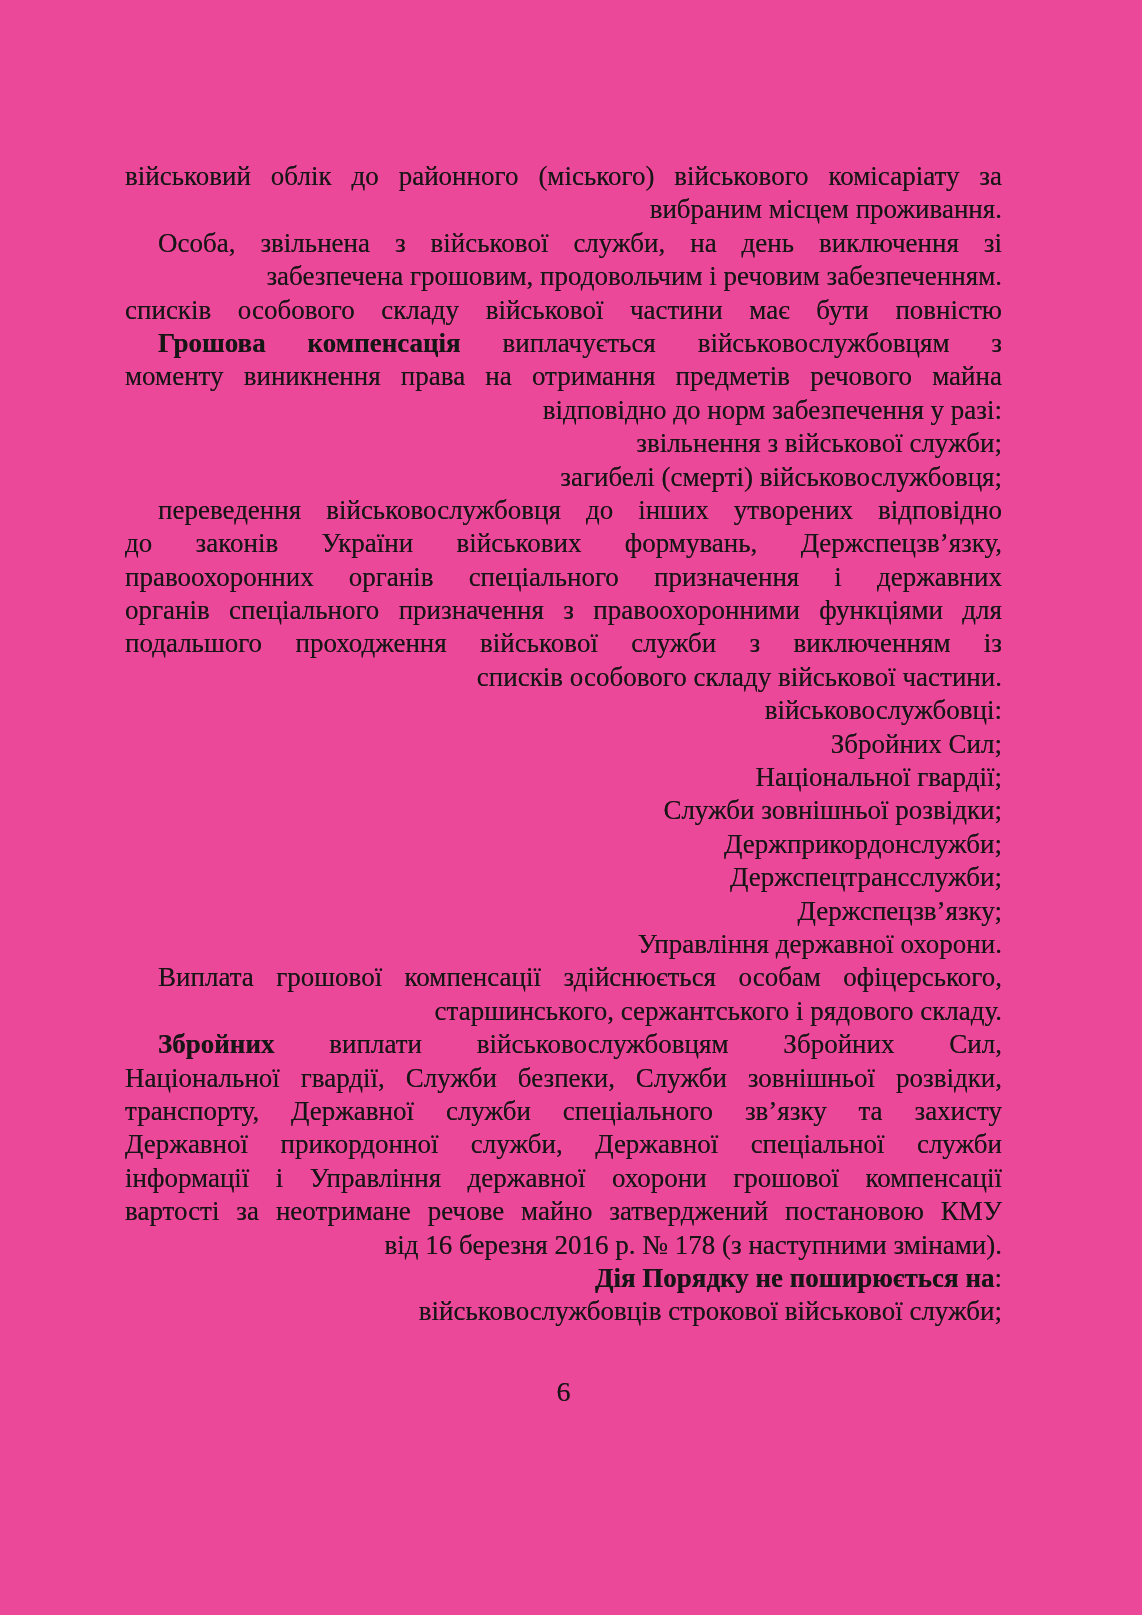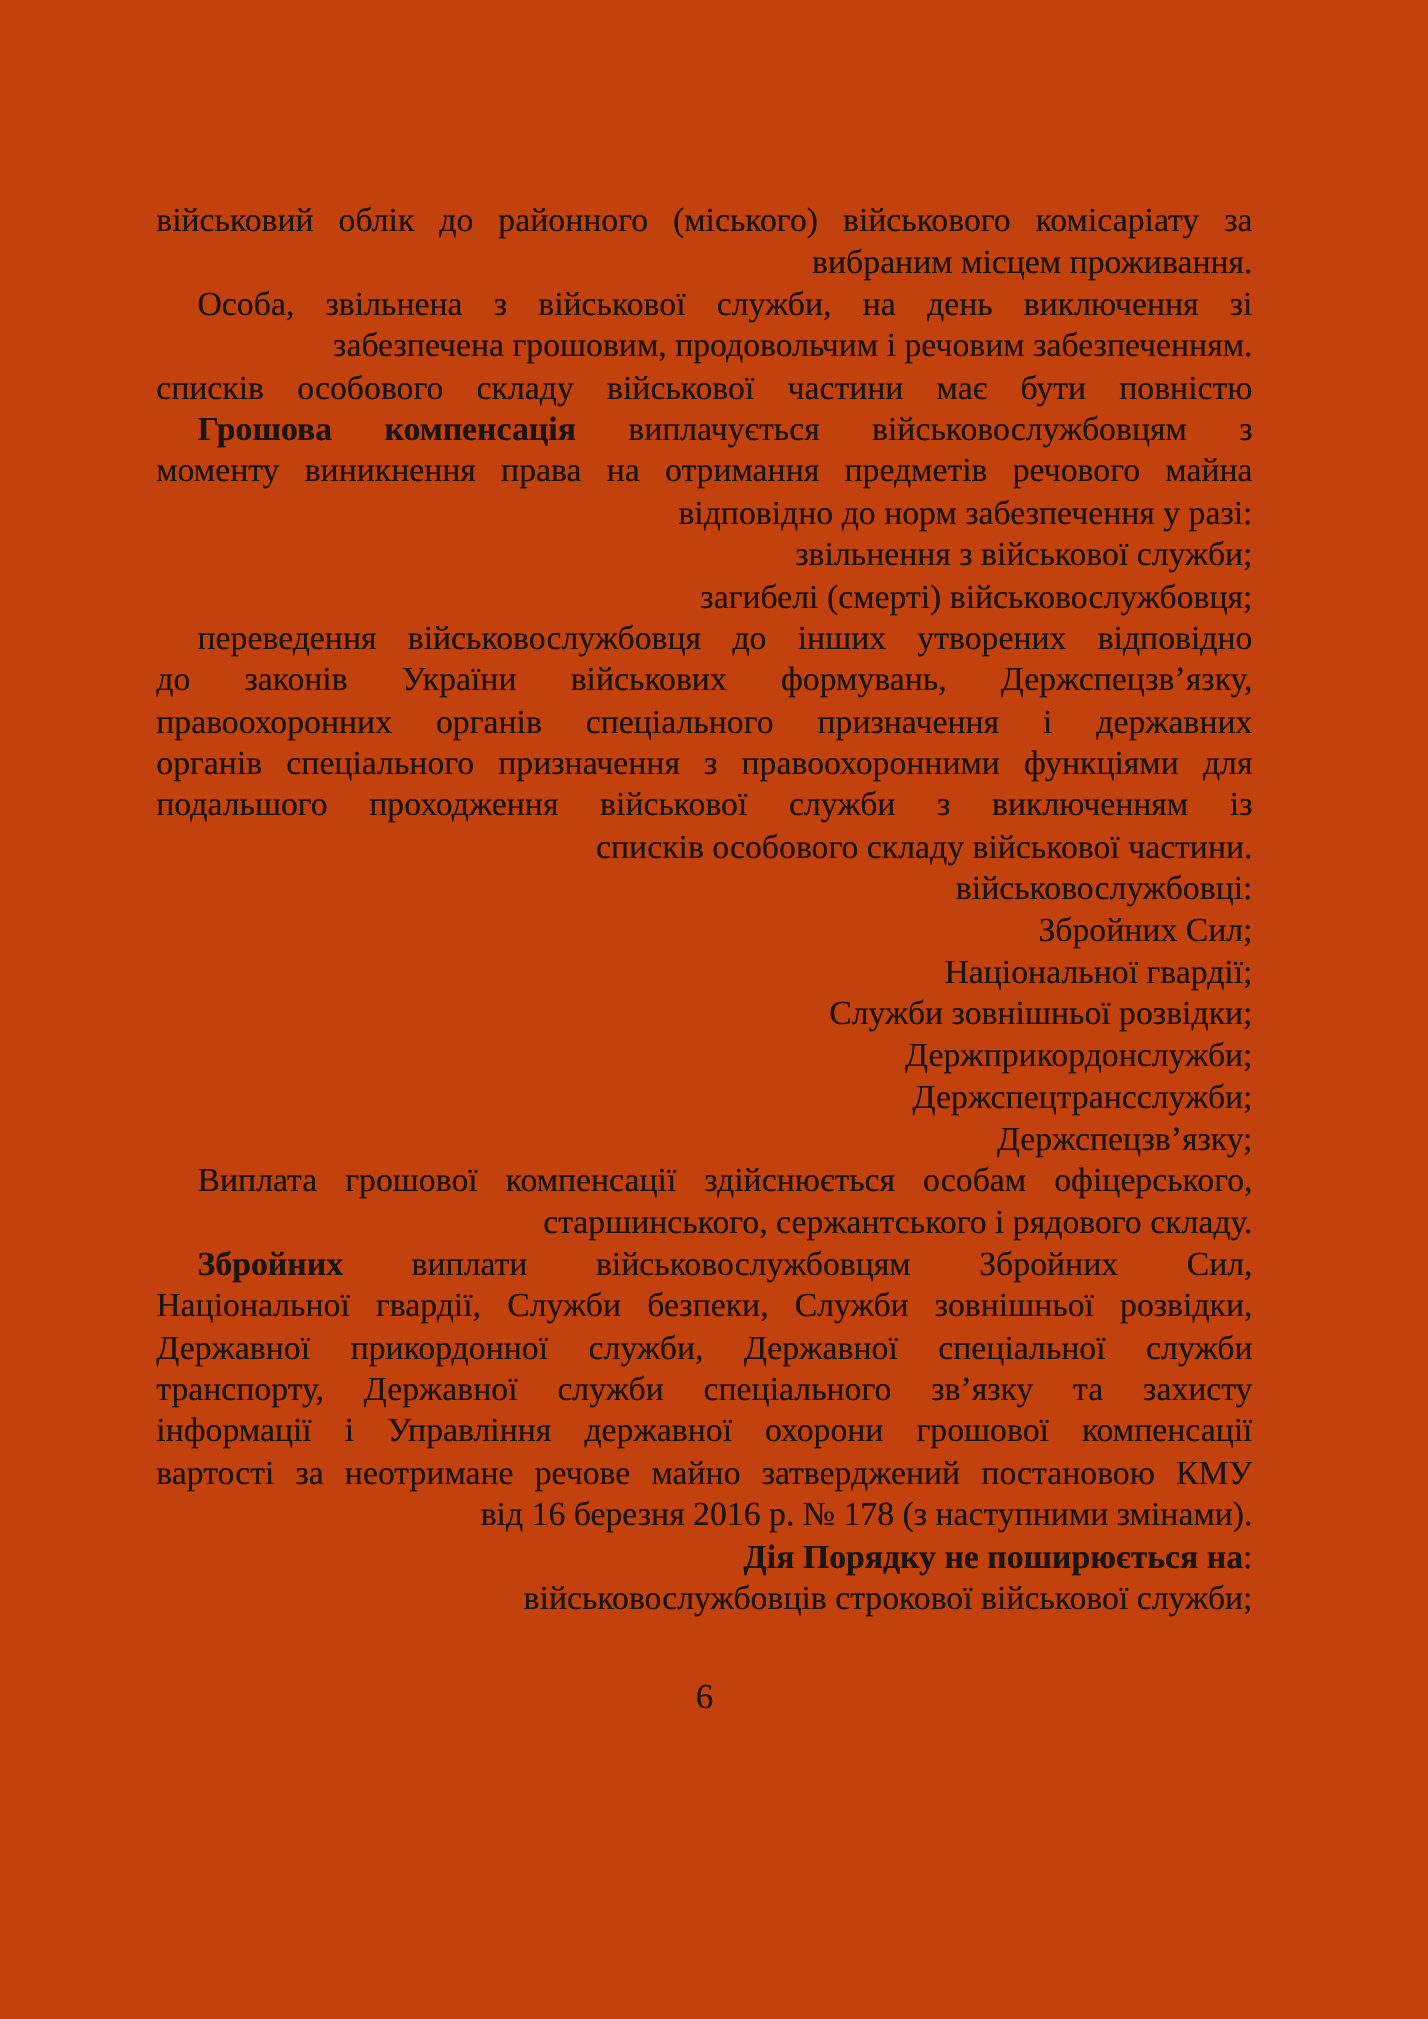--- a/index.html
+++ b/index.html
@@ -1,21 +1,21 @@
 <!DOCTYPE html>
 <html><head>
 <meta charset="utf-8">
 <style>
   html, body { margin: 0; padding: 0; background: #e8e8e8; }
   .page {
     position: relative;
     width: 1142px;
     height: 1615px;
     margin: 0 auto;
-    background: #c2410c;
+    background: #ec4899;
     box-sizing: border-box;
     padding: 160px 140px 0 125px;
     font-family: "Liberation Serif", serif;
     color: #161616;
   }
   .text-column { width: 100%; }
   .line {
     font-size: 27px;
     line-height: 33.4px;
     height: 33.4px;
@@ -59,26 +59,27 @@
       <div class="line justify"><span class="seg">органів спеціального призначення з правоохоронними функціями для</span></div>
       <div class="line justify"><span class="seg">подальшого проходження військової служби з виключенням із</span></div>
       <div class="line"><span class="seg">списків особового складу військової частини.</span></div>
       <div class="line"><span class="seg">військовослужбовці:</span></div>
       <div class="line indent"><span class="seg">Збройних Сил;</span></div>
       <div class="line indent"><span class="seg">Національної гвардії;</span></div>
       <div class="line indent"><span class="seg">Служби зовнішньої розвідки;</span></div>
       <div class="line indent"><span class="seg">Держприкордонслужби;</span></div>
       <div class="line indent"><span class="seg">Держспецтрансслужби;</span></div>
       <div class="line indent"><span class="seg">Держспецзв’язку;</span></div>
+      <div class="line indent"><span class="seg">Управління державної охорони.</span></div>
       <div class="line justify indent"><span class="seg">Виплата грошової компенсації здійснюється особам офіцерського,</span></div>
       <div class="line"><span class="seg">старшинського, сержантського і рядового складу.</span></div>
       <div class="line justify indent"><span class="seg-b">Збройних</span><span class="seg"> виплати військовослужбовцям Збройних Сил,</span></div>
       <div class="line justify"><span class="seg">Національної гвардії, Служби безпеки, Служби зовнішньої розвідки,</span></div>
+      <div class="line justify"><span class="seg">транспорту, Державної служби спеціального зв’язку та захисту</span></div>
       <div class="line justify"><span class="seg">Державної прикордонної служби, Державної спеціальної служби</span></div>
-      <div class="line justify"><span class="seg">транспорту, Державної служби спеціального зв’язку та захисту</span></div>
       <div class="line justify"><span class="seg">інформації і Управління державної охорони грошової компенсації</span></div>
       <div class="line justify"><span class="seg">вартості за неотримане речове майно затверджений постановою КМУ</span></div>
       <div class="line"><span class="seg">від 16 березня 2016 р. № 178 (з наступними змінами).</span></div>
       <div class="line indent"><span class="seg-b">Дія Порядку не поширюється на</span><span class="seg">:</span></div>
       <div class="line indent"><span class="seg">військовослужбовців строкової військової служби;</span></div>
     </div>
   <div class="page-number">6</div>
 </div>
 
 </body></html>

